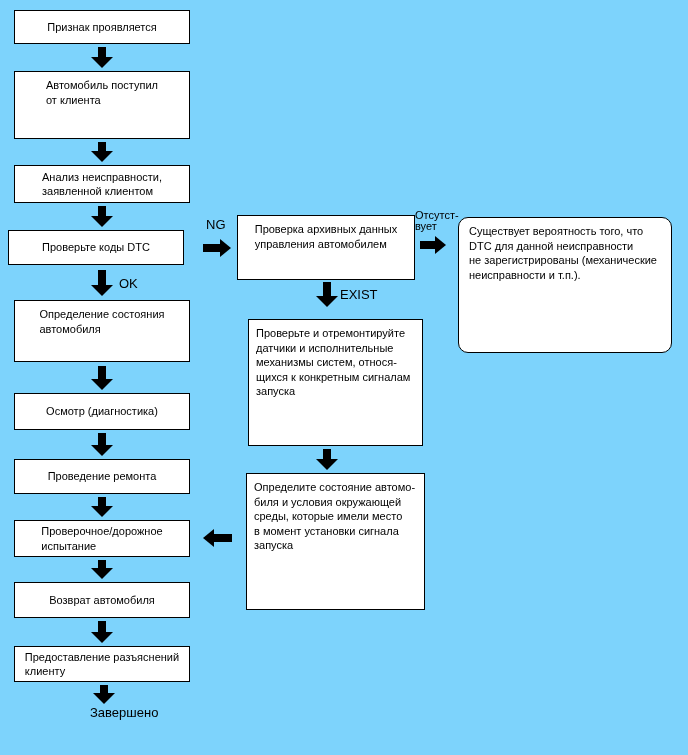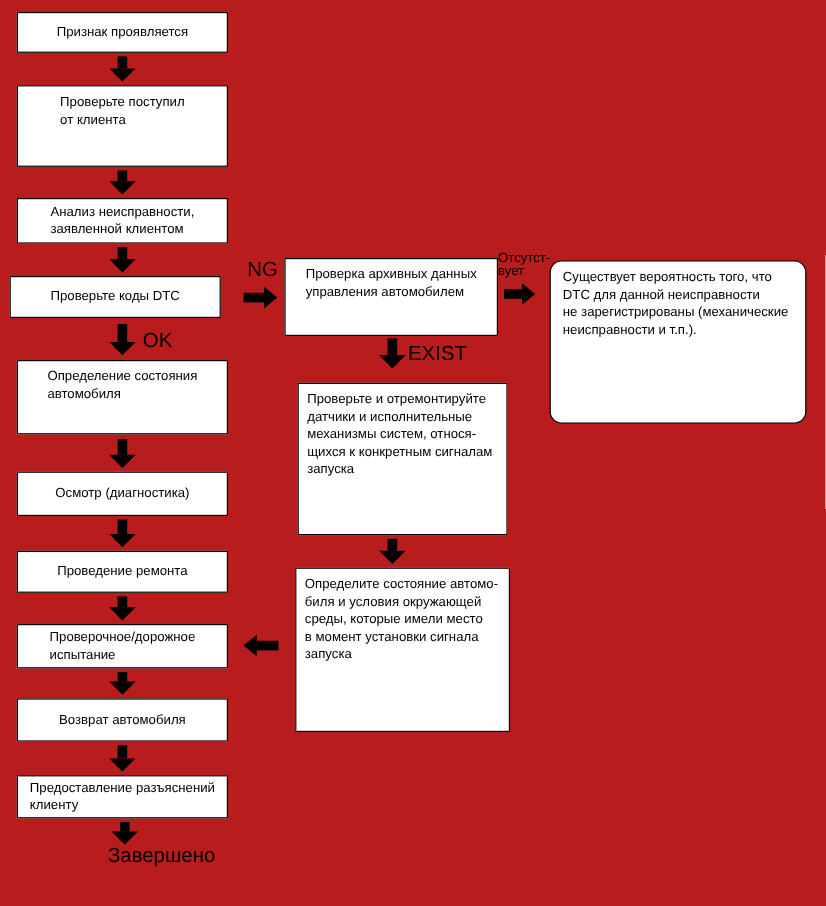--- a/index.html
+++ b/index.html
@@ -3,21 +3,21 @@
 <meta charset="utf-8">
 <style>
   * { margin: 0; padding: 0; box-sizing: border-box; }
   html, body { background: #ffffff; }
   body { font-family: "Liberation Sans", sans-serif; color: #000; }
 
   .canvas {
     position: relative;
     width: 688px;
     height: 755px;
-    background: #b91c1c;
+    background: #7dd3fc;
     overflow: hidden;
   }
 
   .box {
     position: absolute;
     border: 1.5px solid #000;
     background: #fff;
     display: flex;
     align-items: center;
     justify-content: center;
@@ -61,38 +61,38 @@
   }
   .arrow-left .head {
     width: 0; height: 0;
     border-top: 9px solid transparent;
     border-bottom: 9px solid transparent;
     border-right: 11px solid #000;
   }
 
   .lbl {
     position: absolute;
-    font-size: 17px;
+    font-size: 13px;
     line-height: 13px;
     color: #000;
     white-space: pre-line;
   }
   .lbl.small { font-size: 11px; line-height: 10.5px; }
 </style>
 </head>
 <body>
 
 <div class="canvas">
 
   <div class="box" style="left:14px; top:10px; width:176px; height:34px;">
     <span class="txt">Признак проявляется</span>
   </div>
 
   <div class="box v-top" style="left:14px; top:71px; width:176px; height:68px;">
-    <span class="txt">Проверьте поступил
+    <span class="txt">Автомобиль поступил
 от клиента</span>
   </div>
 
   <div class="box" style="left:14px; top:165px; width:176px; height:38px;">
     <span class="txt">Анализ неисправности,
 заявленной клиентом</span>
   </div>
 
   <div class="box" style="left:8px; top:230px; width:176px; height:35px;">
     <span class="txt">Проверьте коды DTC</span>

